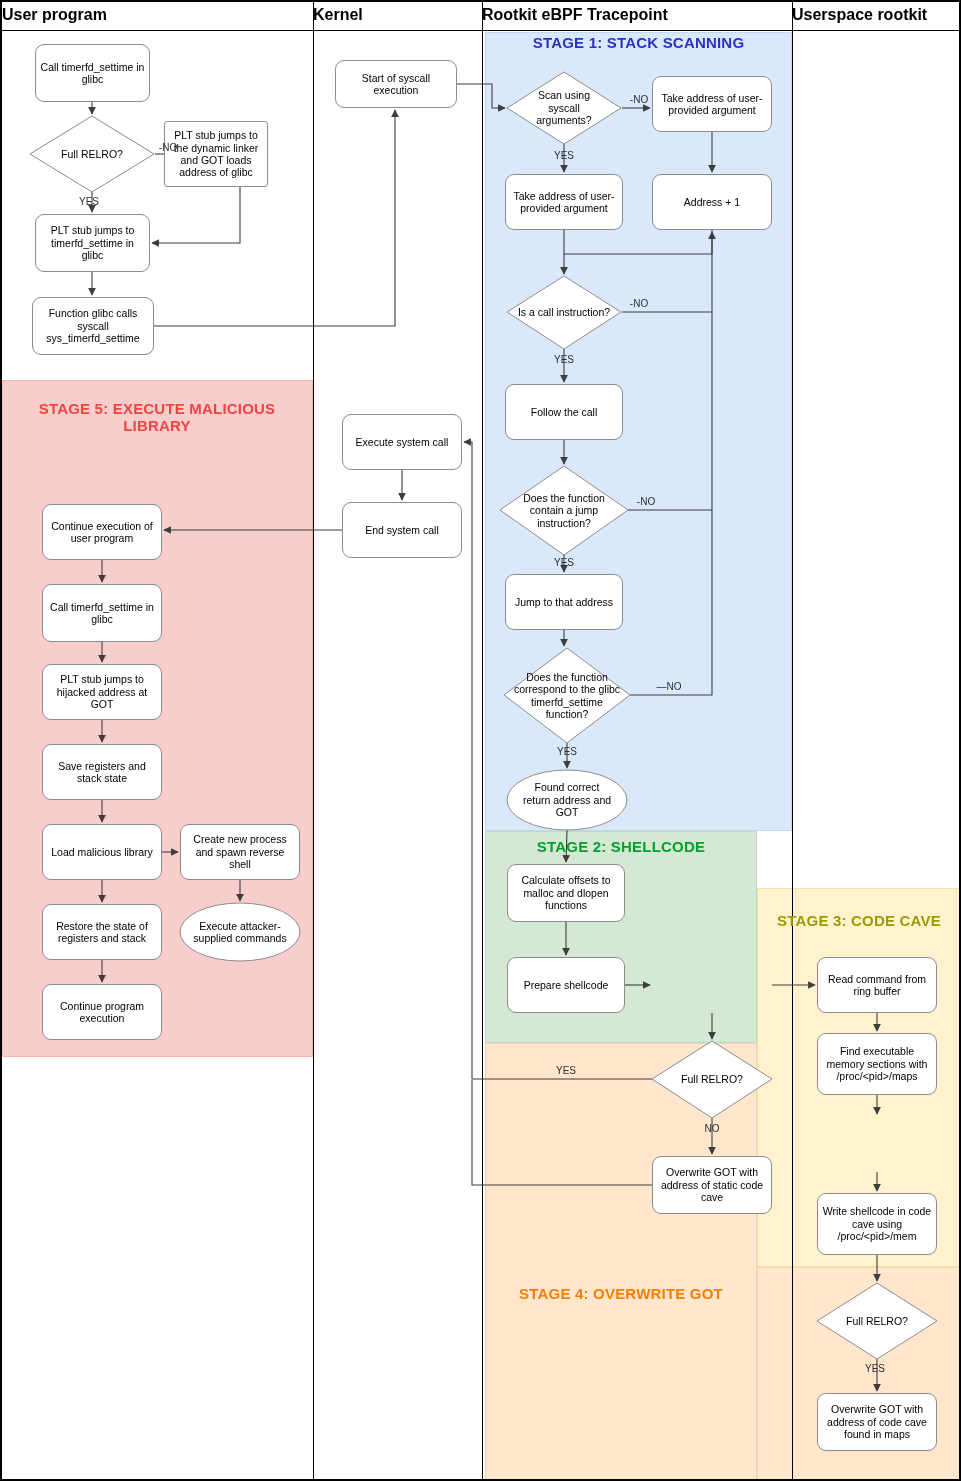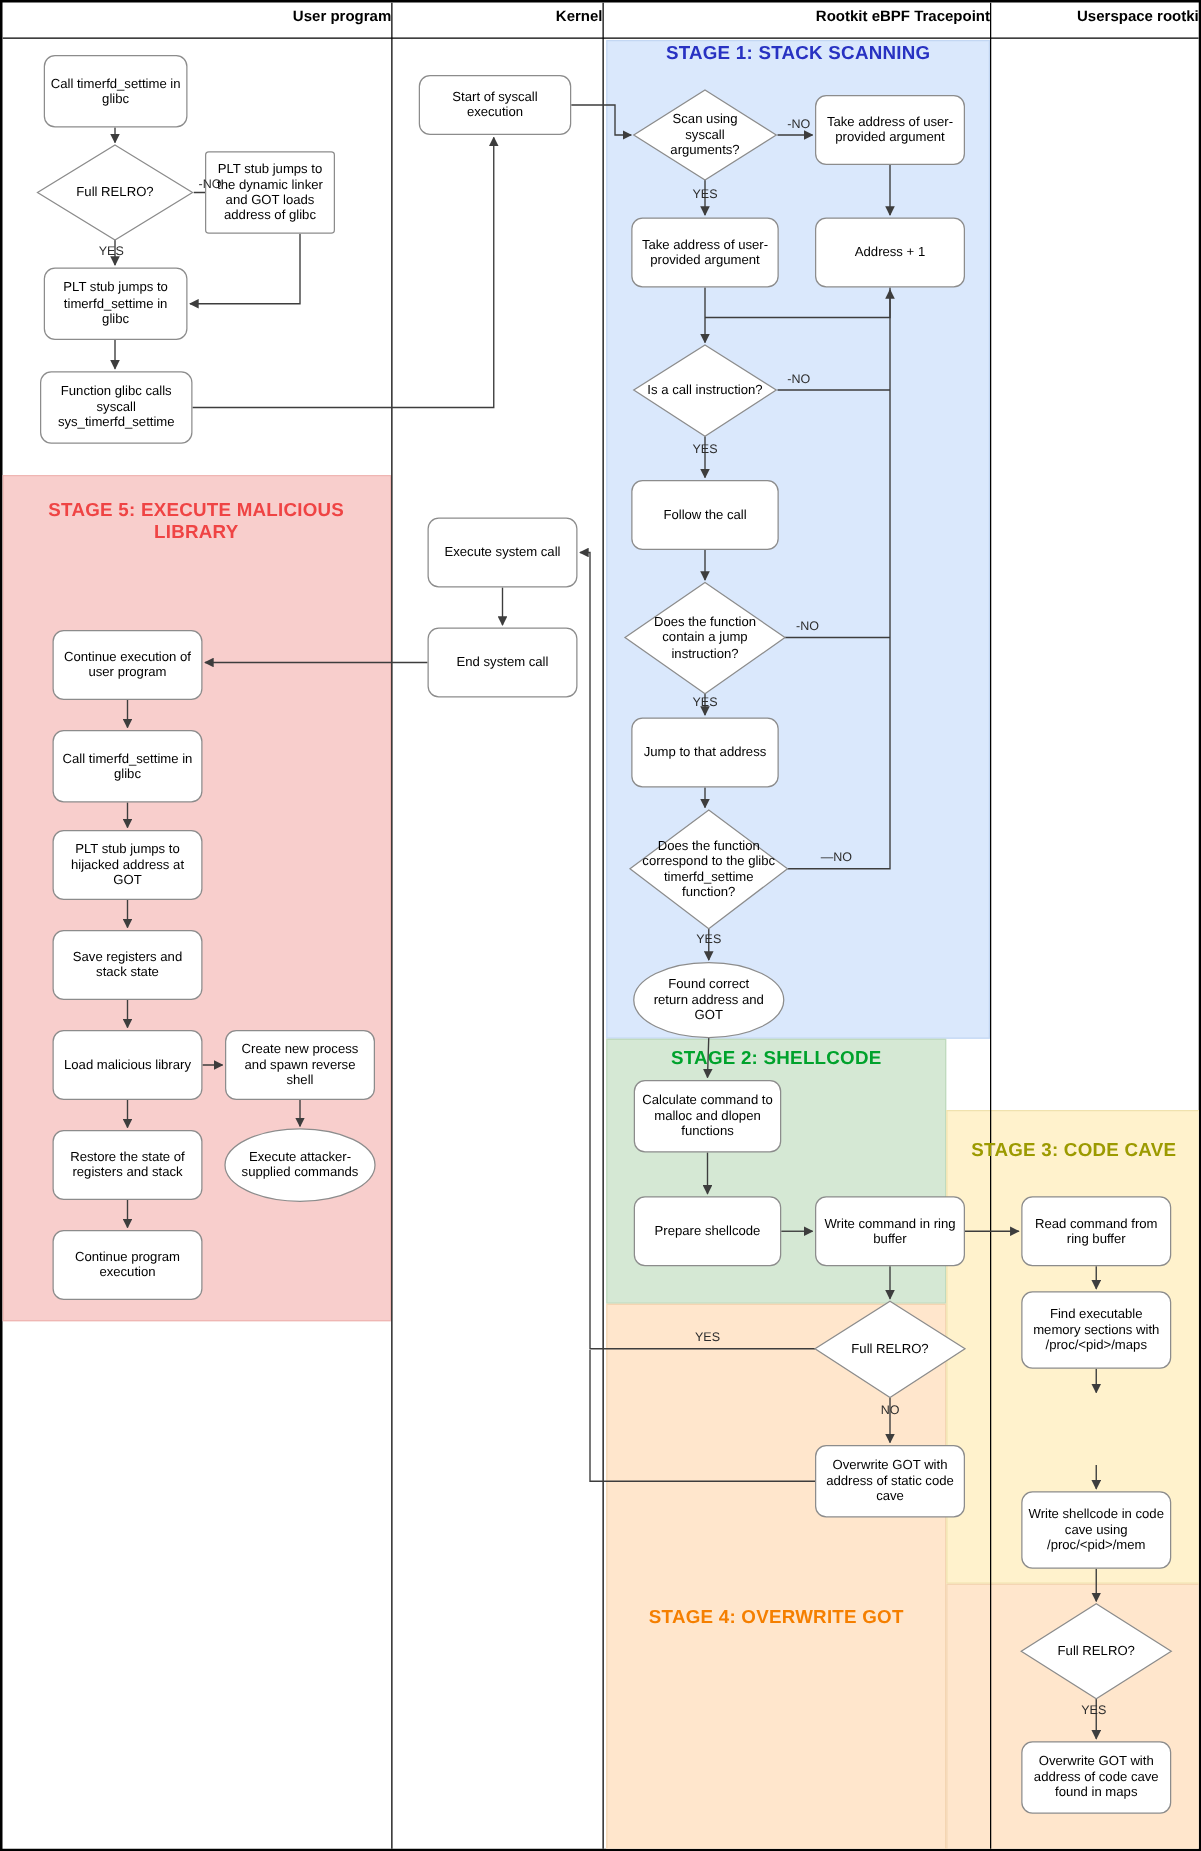--- a/index.html
+++ b/index.html
@@ -13,21 +13,21 @@
     overflow:hidden;
   }
   .region{position:absolute;z-index:1;box-sizing:border-box;}
   .r-blue  {background:#dae8fc;border:1px solid #c3d7f3;}
   .r-green {background:#d5e8d4;border:1px solid #c0dabe;}
   .r-yellow{background:#fff2cc;border:1px solid #f0e2ae;}
   .r-orange{background:#ffe6cc;border:1px solid #f4d5b2;}
   .r-pink  {background:#f8cecc;border:1px solid #efb6b3;}
   .vline{position:absolute;top:0;width:1px;height:1481px;background:#000;z-index:2;}
   .hline{position:absolute;left:0;top:28px;width:100%;height:1px;background:#000;z-index:2;}
-  .lane-header{position:absolute;top:4px;z-index:3;font-weight:700;font-size:12px;text-align:right;color:#000;}
+  .lane-header{position:absolute;top:4px;z-index:3;font-weight:700;font-size:16px;text-align:left;color:#000;}
   .stage-label{position:absolute;z-index:3;font-weight:700;font-size:15px;text-align:center;letter-spacing:.2px;}
   .c-s1{color:#2832c2;} .c-s2{color:#00a22c;} .c-s3{color:#9c9a00;} .c-s4{color:#f57f00;} .c-s5{color:#ef4444;}
   svg.layer{position:absolute;left:0;top:0;z-index:3;}
   .edge{fill:none;stroke:#3d3d3d;stroke-width:1.1;}
   .shape{fill:#fff;stroke:#8c8c8c;stroke-width:1;}
   .node{
     position:absolute;z-index:4;box-sizing:border-box;
     background:#fff;border:1px solid #8c8c8c;border-radius:9px;
     display:flex;align-items:center;justify-content:center;
     text-align:center;font-size:10.5px;line-height:1.18;color:#000;
@@ -142,23 +142,22 @@
   <div class="node" style="left:333px;top:58px;width:122px;height:48px;">Start of syscall execution</div>
   <div class="node" style="left:340px;top:412px;width:120px;height:56px;">Execute system call</div>
   <div class="node" style="left:340px;top:500px;width:120px;height:56px;">End system call</div>
 
   <div class="node" style="left:650px;top:74px;width:120px;height:56px;">Take address of user-provided argument</div>
   <div class="node" style="left:503px;top:172px;width:118px;height:56px;">Take address of user-provided argument</div>
   <div class="node" style="left:650px;top:172px;width:120px;height:56px;text-align:center;">Address + 1</div>
   <div class="node" style="left:503px;top:382px;width:118px;height:56px;">Follow the call</div>
   <div class="node" style="left:503px;top:572px;width:118px;height:56px;">Jump to that address</div>
 
-  <div class="node" style="left:505px;top:862px;width:118px;height:58px;">Calculate command to malloc and dlopen functions</div>
+  <div class="node" style="left:505px;top:862px;width:118px;height:58px;">Calculate offsets to malloc and dlopen functions</div>
   <div class="node" style="left:505px;top:955px;width:118px;height:56px;">Prepare shellcode</div>
-  <div class="node" style="left:650px;top:955px;width:120px;height:56px;">Write command in ring buffer</div>
   <div class="node" style="left:650px;top:1154px;width:120px;height:58px;">Overwrite GOT with address of static code cave</div>
 
   <div class="node" style="left:815px;top:955px;width:120px;height:56px;">Read command from ring buffer</div>
   <div class="node" style="left:815px;top:1031px;width:120px;height:62px;">Find executable memory sections with /proc/&lt;pid&gt;/maps</div>
   <div class="node" style="left:815px;top:1191px;width:120px;height:62px;">Write shellcode in code cave using /proc/&lt;pid&gt;/mem</div>
   <div class="node" style="left:815px;top:1391px;width:120px;height:58px;">Overwrite GOT with address of code cave found in maps</div>
 
   <div class="node" style="left:40px;top:502px;width:120px;height:56px;">Continue execution of user program</div>
   <div class="node" style="left:40px;top:582px;width:120px;height:58px;">Call timerfd_settime in glibc</div>
   <div class="node" style="left:40px;top:662px;width:120px;height:56px;">PLT stub jumps to hijacked address at GOT</div>

